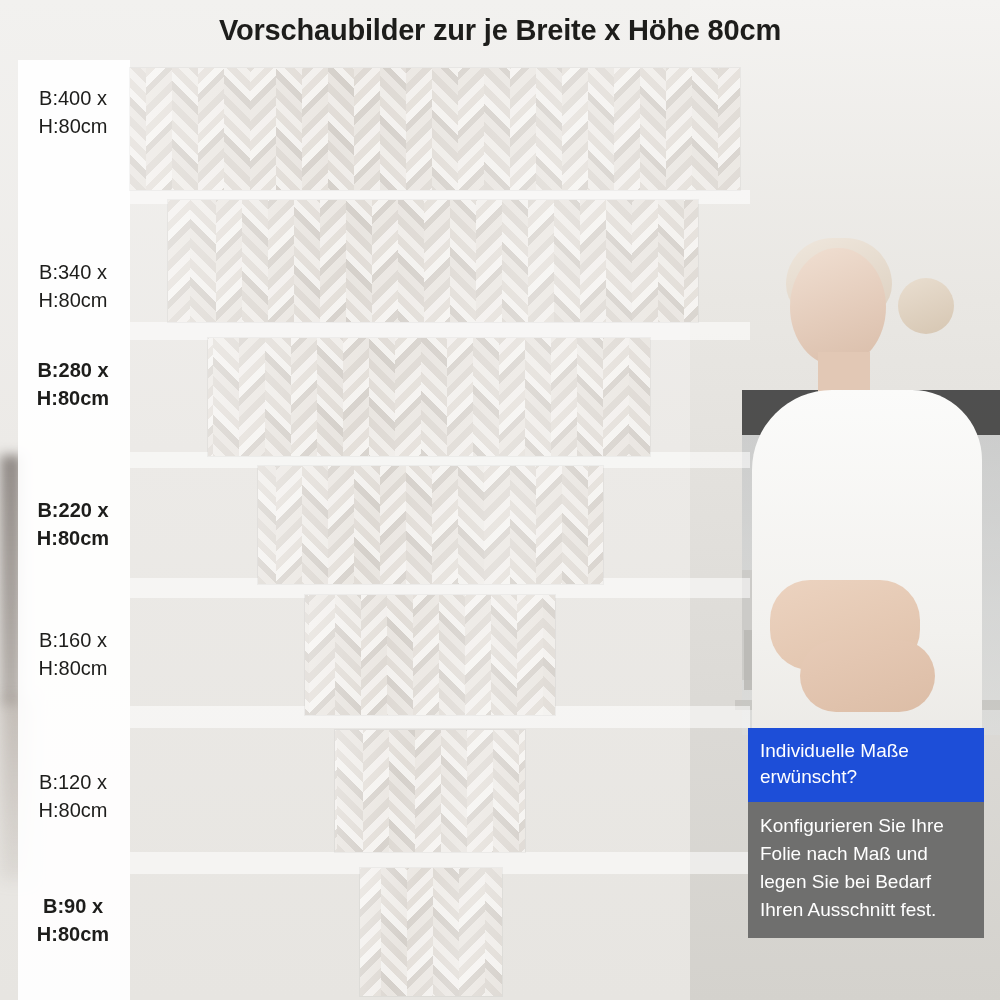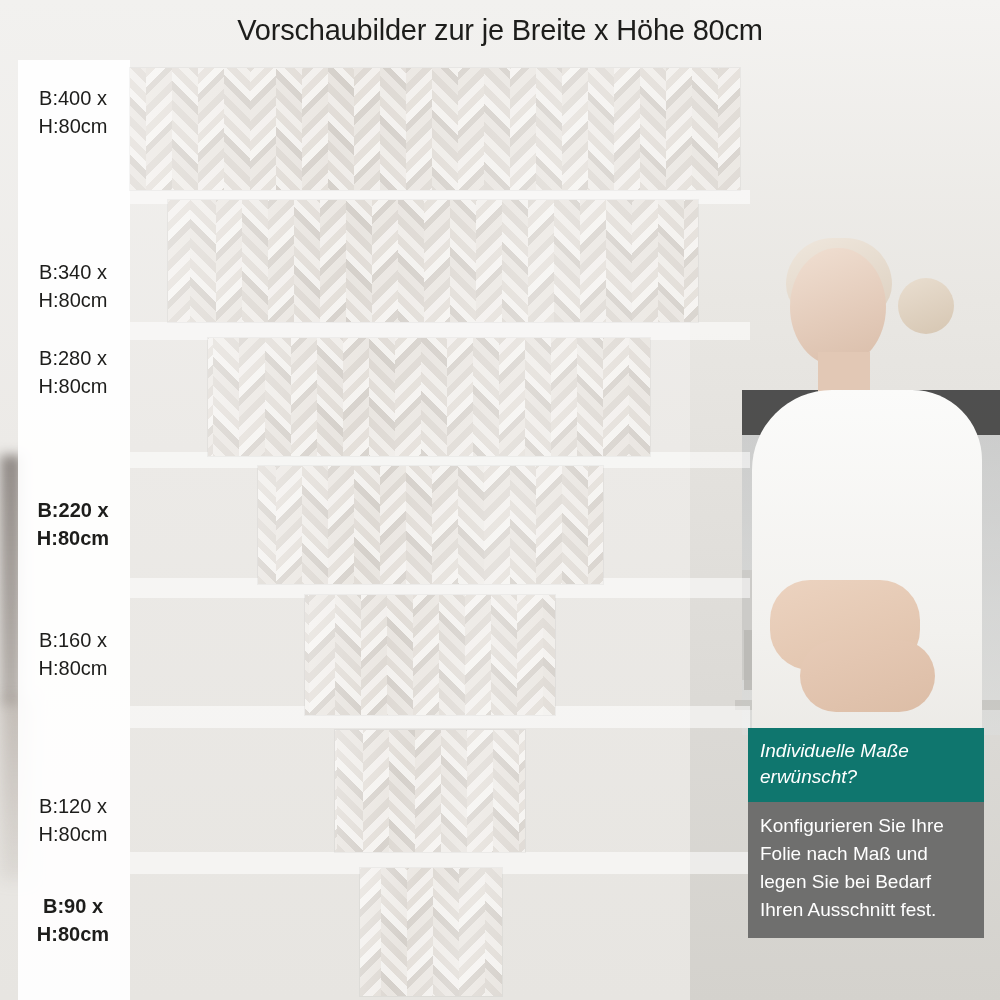--- a/index.html
+++ b/index.html
@@ -154,21 +154,21 @@
     height: 940px;
     background: rgba(255,255,255,0.92);
   }
 
   .title {
     position: absolute;
     left: 0; top: 14px;
     width: 1000px;
     text-align: center;
     font-size: 29px;
-    font-weight: normal;
+    font-weight: bold;
     color: #1d1d1b;
     letter-spacing: -0.2px;
   }
   .row-label {
     position: absolute;
     left: 10px;
     width: 126px;
     text-align: center;
     font-size: 20px;
     color: #1d1d1b;
@@ -232,27 +232,26 @@
     pointer-events: none;
   }
 
   
   .info-box {
     position: absolute;
     left: 748px; top: 728px;
     width: 236px;
   }
   .info-head {
-    background: #0f766e;
+    background: #1d4ed8;
     color: #ffffff;
     font-size: 19px;
     line-height: 26px;
     padding: 10px 12px 12px 12px;
     box-sizing: border-box;
-    font-style: italic;
   }
   .info-body {
     background: #6f6f6e;
     color: #ffffff;
     font-size: 19px;
     line-height: 28px;
     padding: 10px 28px 14px 12px;
     box-sizing: border-box;
   }
 </style>
@@ -309,21 +308,21 @@
   <div class="row-label" style="top:230px;margin-top:28px;">
     <span>B:340 x</span>
     <span>H:80cm</span>
   </div>
 
   <div class="preview" style="left:208px; top:338px; width:442px; height:118px;">
     <div class="hb"></div>
     <div class="hb2"></div>
     <div class="sheen"></div>
   </div>
-  <div class="row-label" style="top:344px;">
+  <div class="row-label" style="top:356px;font-weight:bold;">
     <span>B:280 x</span>
     <span>H:80cm</span>
   </div>
 
   <div class="preview" style="left:258px; top:466px; width:345px; height:118px;">
     <div class="hb"></div>
     <div class="hb2"></div>
     <div class="sheen"></div>
   </div>
   <div class="row-label" style="top:496px;font-weight:bold;">
@@ -339,21 +338,21 @@
   <div class="row-label" style="top:626px;">
     <span>B:160 x</span>
     <span>H:80cm</span>
   </div>
 
   <div class="preview" style="left:335px; top:730px; width:190px; height:122px;">
     <div class="hb"></div>
     <div class="hb2"></div>
     <div class="sheen"></div>
   </div>
-  <div class="row-label" style="top:792px;">
+  <div class="row-label" style="top:768px;">
     <span>B:120 x</span>
     <span>H:80cm</span>
   </div>
 
   <div class="preview" style="left:360px; top:868px; width:142px; height:128px;">
     <div class="hb"></div>
     <div class="hb2"></div>
     <div class="sheen"></div>
   </div>
   <div class="row-label" style="top:892px;font-weight:bold;">

